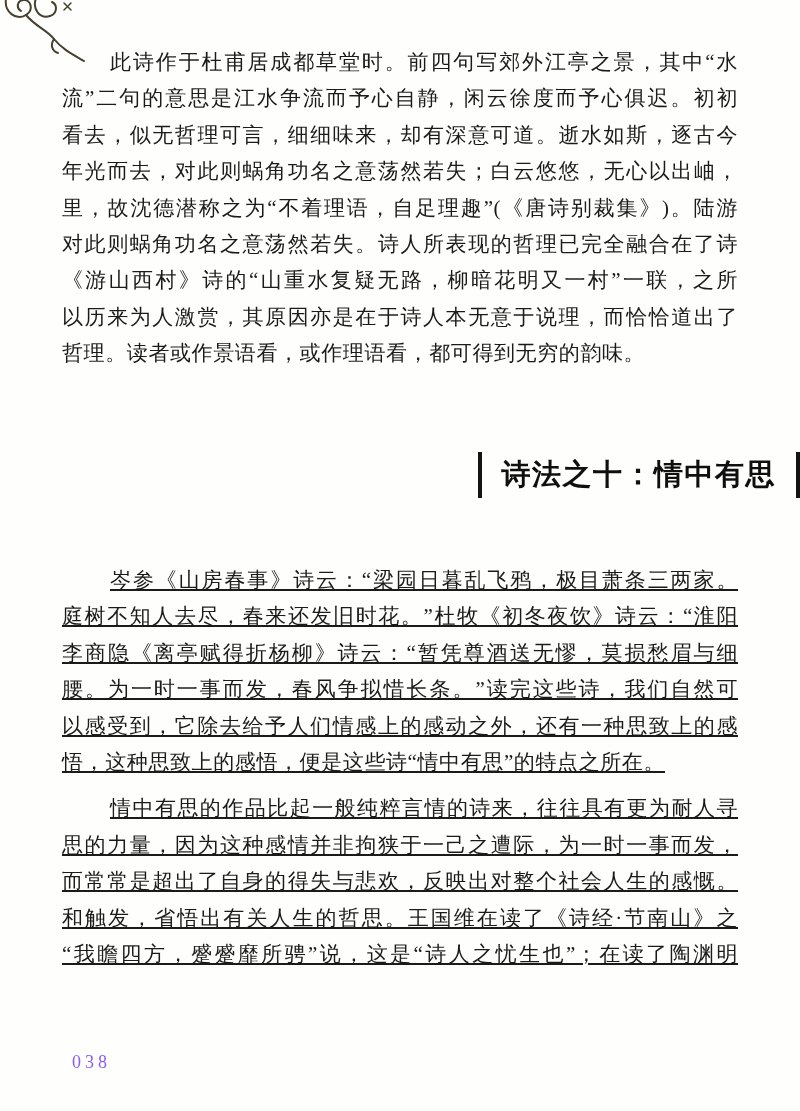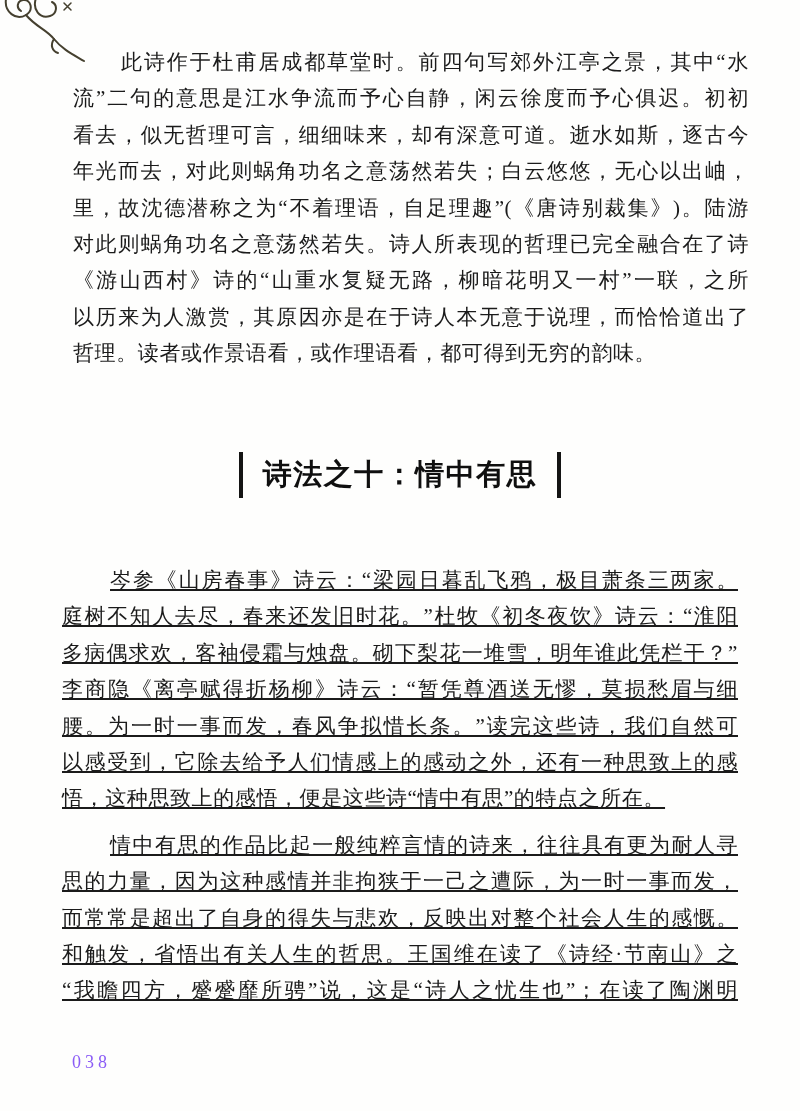--- a/index.html
+++ b/index.html
@@ -16,40 +16,40 @@
   .corner-ornament {
     position: absolute;
     top: -2px;
     left: 2px;
   }
   .text-column {
     position: absolute;
     left: 62px;
     width: 676px;
   }
-  .col-p1 { top: 44px; margin-left: 11px; }
+  .col-p1 { top: 44px; }
   .col-sec2 { top: 562px; text-decoration: underline; }
   .line {
     font-size: 21px;
     line-height: 36.4px;
     letter-spacing: 0.6px;
     text-align: justify;
     text-align-last: justify;
     white-space: nowrap;
   }
   .line.end { text-align-last: left; }
   .line.indent { text-indent: 48px; }
   .para-gap { margin-top: 10px; }
   .heading-wrap {
     position: absolute;
     top: 452px;
     left: 0;
     width: 800px;
     display: flex;
-    justify-content: center;
+    justify-content: flex-end;
     align-items: center;
     gap: 20px;
   }
   .hbar {
     width: 4px;
     height: 46px;
     background: #141414;
   }
   .heading-text {
     font-size: 29px;
@@ -98,21 +98,20 @@
   <div class="heading-wrap">
     <span class="hbar"></span>
     <span class="heading-text">诗法之十：情中有思</span>
     <span class="hbar"></span>
   </div>
 
   <div class="text-column col-sec2">
     <div>
       <div class="line indent">岑参《山房春事》诗云：“梁园日暮乱飞鸦，极目萧条三两家。</div>
       <div class="line">庭树不知人去尽，春来还发旧时花。”杜牧《初冬夜饮》诗云：“淮阳</div>
-      <div class="line">多病偶求欢，客袖侵霜与烛盘。砌下梨花一堆雪，明年谁此凭栏干？”</div>
       <div class="line">李商隐《离亭赋得折杨柳》诗云：“暂凭尊酒送无憀，莫损愁眉与细</div>
       <div class="line">腰。为一时一事而发，春风争拟惜长条。”读完这些诗，我们自然可</div>
       <div class="line">以感受到，它除去给予人们情感上的感动之外，还有一种思致上的感</div>
       <div class="line end">悟，这种思致上的感悟，便是这些诗“情中有思”的特点之所在。</div>
     </div>
     <div class="para-gap">
       <div class="line indent">情中有思的作品比起一般纯粹言情的诗来，往往具有更为耐人寻</div>
       <div class="line">思的力量，因为这种感情并非拘狭于一己之遭际，为一时一事而发，</div>
       <div class="line">而常常是超出了自身的得失与悲欢，反映出对整个社会人生的感慨。</div>
       <div class="line">和触发，省悟出有关人生的哲思。王国维在读了《诗经·节南山》之</div>

